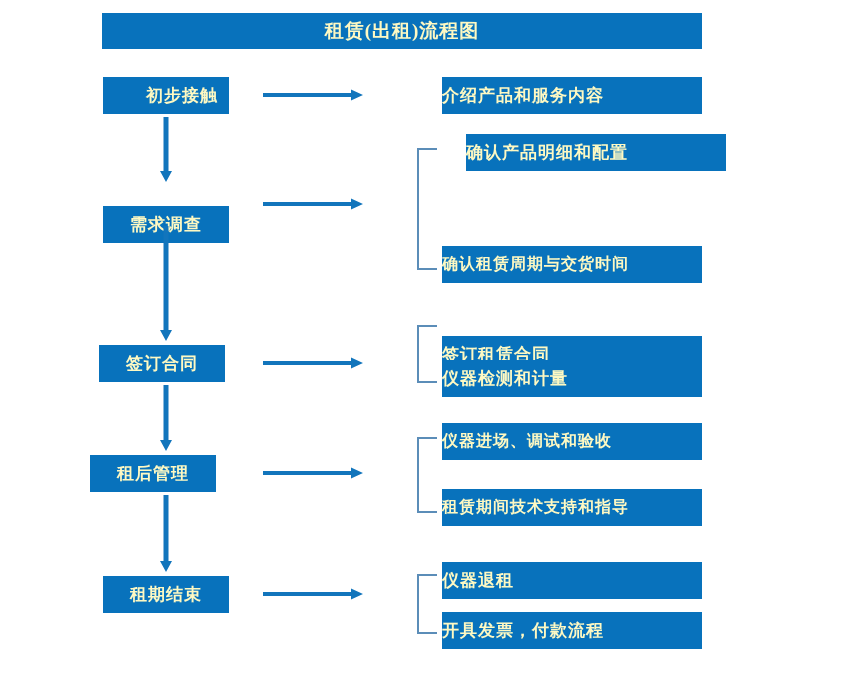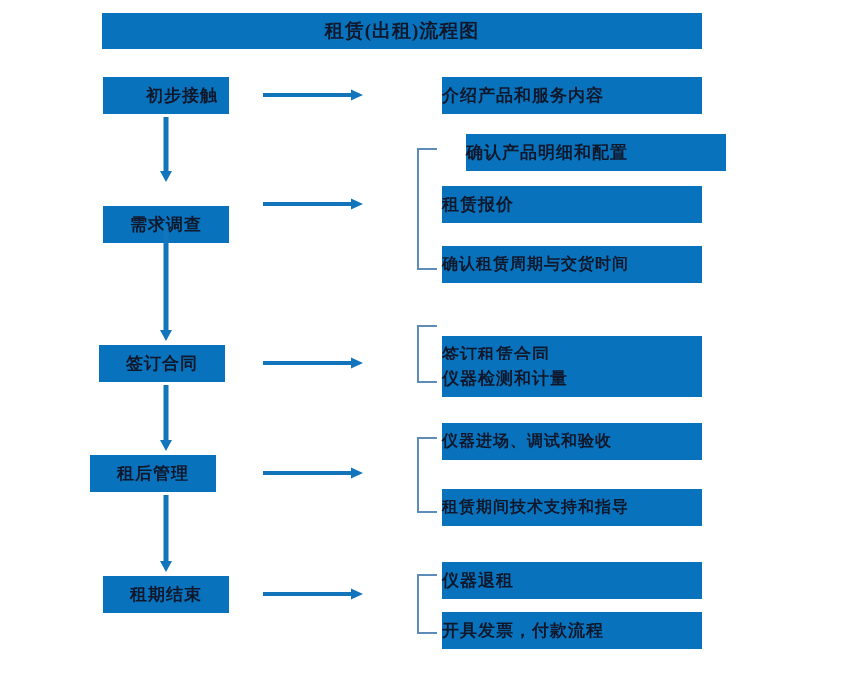--- a/index.html
+++ b/index.html
@@ -16,21 +16,21 @@
   }
   #canvas {
     position: absolute;
     left: 0; top: 0;
     width: 844px;
     height: 688px;
   }
   .box {
     position: absolute;
     background: #0872BC;
-    color: #0f172a;
+    color: #fef9c3;
     font-weight: bold;
     display: flex;
     align-items: center;
     box-sizing: border-box;
     letter-spacing: 1px;
     white-space: nowrap;
   }
   .title-bar {
     left: 102px;
     top: 13px;
@@ -81,21 +81,20 @@
   <div class="box title-bar">租赁(出租)流程图</div>
 
   <div class="box stage-box" style="left:103px; top:77px;padding-left:32px;">初步接触</div>
   <div class="box stage-box" style="left:103px; top:186px;margin-top:20px;">需求调查</div>
   <div class="box stage-box" style="left:99px; top:345px;">签订合同</div>
   <div class="box stage-box" style="left:90px; top:455px;">租后管理</div>
   <div class="box stage-box" style="left:103px; top:576px;">租期结束</div>
 
   <div class="box detail-box" style="top:77px;">介绍产品和服务内容</div>
   <div class="box detail-box" style="top:134px;margin-left:24px;">确认产品明细和配置</div>
-  <div class="box detail-box" style="top:186px;">租赁报价</div>
   <div class="box detail-box wide" style="top:246px;">确认租赁周期与交货时间</div>
   <div class="box detail-box" style="top:313px;margin-top:23px;">签订租赁合同</div>
   <div class="box detail-box" style="top:360px;">仪器检测和计量</div>
   <div class="box detail-box wide" style="top:423px;">仪器进场、调试和验收</div>
   <div class="box detail-box wide" style="top:489px;">租赁期间技术支持和指导</div>
   <div class="box detail-box" style="top:562px;">仪器退租</div>
   <div class="box detail-box" style="top:612px;">开具发票，付款流程</div>
 
   <svg class="arrow-h" style="left:263px; top:88px;" viewBox="0 0 100 14">
     <path d="M0 5 H 88 V 1.5 L 100 7 L 88 12.5 V 9 H 0 Z" fill="#1275BC"></path>

